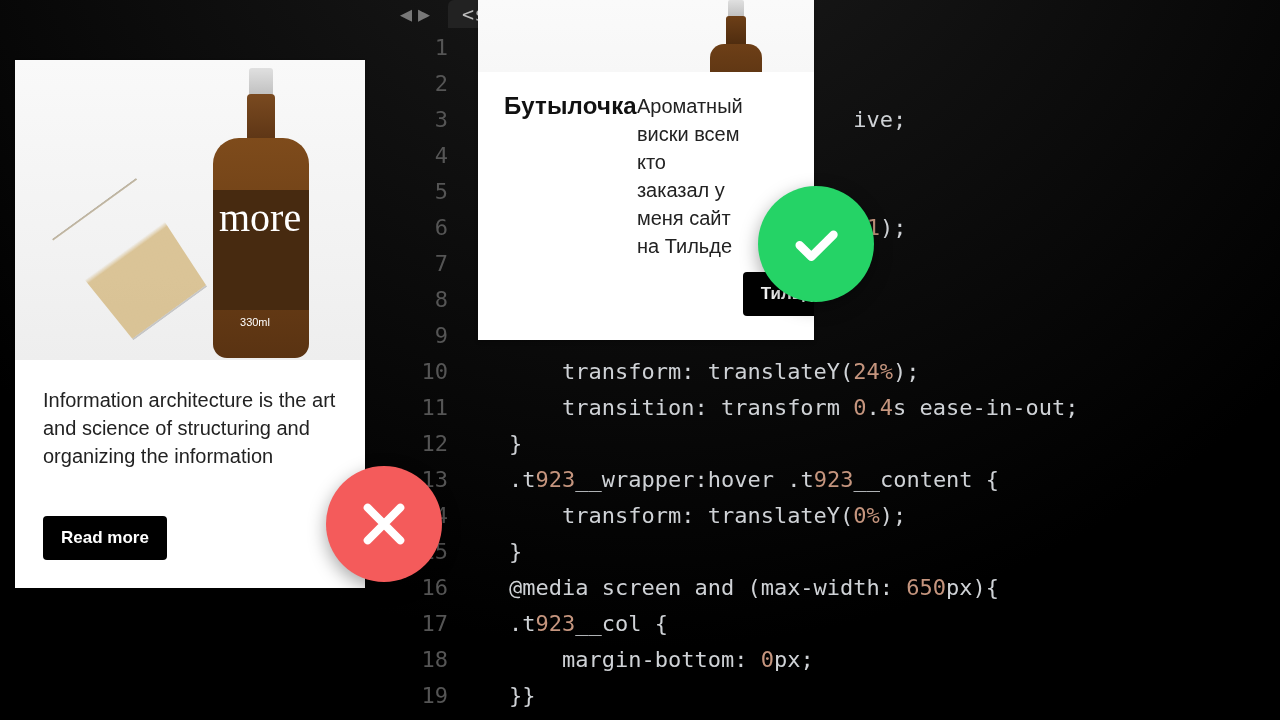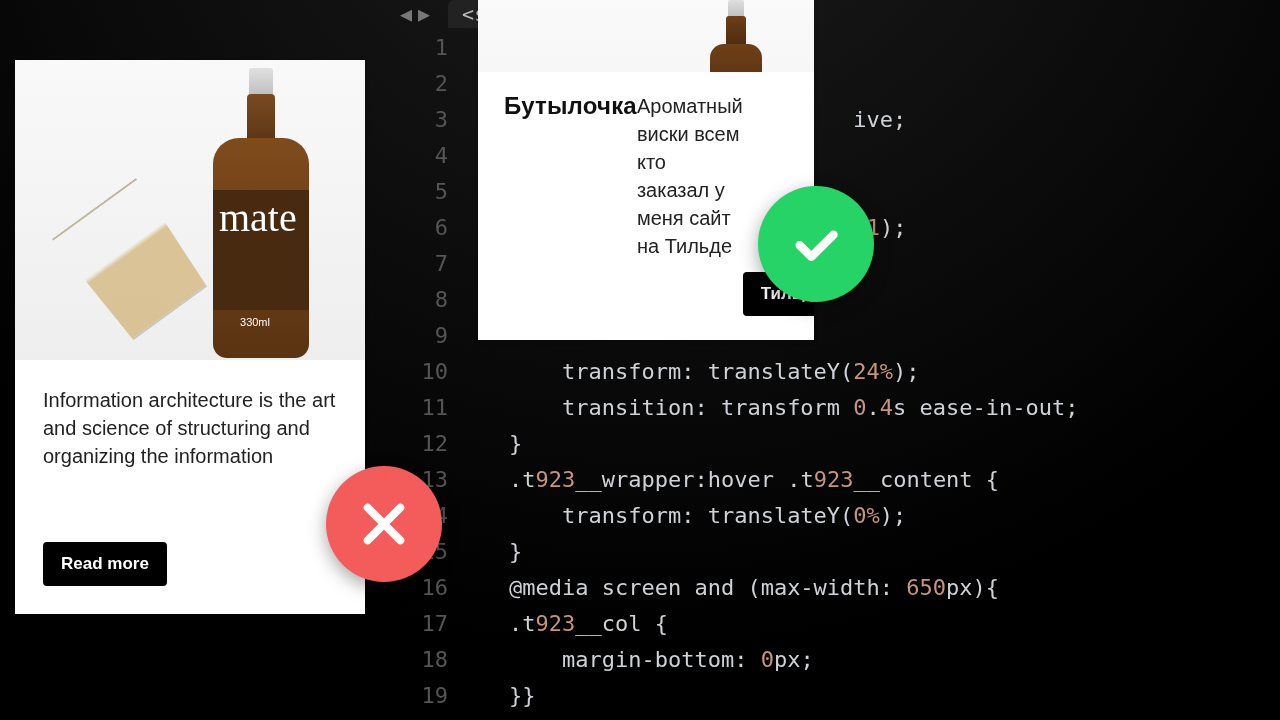--- a/index.html
+++ b/index.html
@@ -126,21 +126,21 @@
   }
   .card p {
     font-size:20px; line-height:28px; color:#222;
   }
   .card .btn {
     display:inline-block;
     background:#000; color:#fff;
     font-weight:700; font-size:17px;
     padding:12px 18px;
     border-radius:4px;
-    margin-top:72px;
+    margin-top:46px;
     border:none;
   }
 
   
   .card-right {
     left:478px; top:0; width:336px; height:340px;
     overflow:hidden;
   }
   .card-right .pic {
     position:absolute; inset:0;
@@ -240,21 +240,21 @@
 
 <div class="card card-left">
   <div class="pic">
     <div class="glass">
         <div class="bowl"></div>
       </div>
     <div class="bottle">
       <div class="cap"></div>
         <div class="neck"></div>
         <div class="body"></div>
-      <div class="label">mate</div>
+      <div class="label">more</div>
       <div class="ml">330ml</div>
     </div>
   </div>
   <div class="content">
     <p>Information architecture is the art and science of structuring and organizing the information</p>
     <button class="btn">Read more</button>
   </div>
 </div>
 
 <div class="card card-right">

